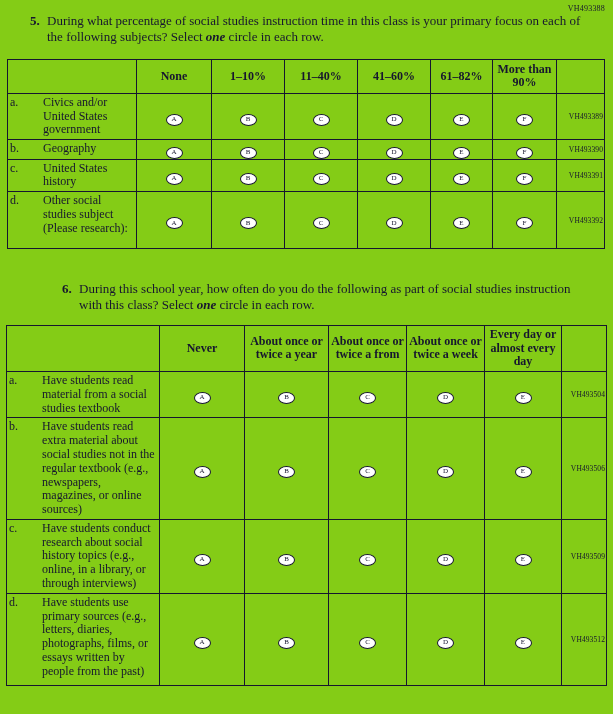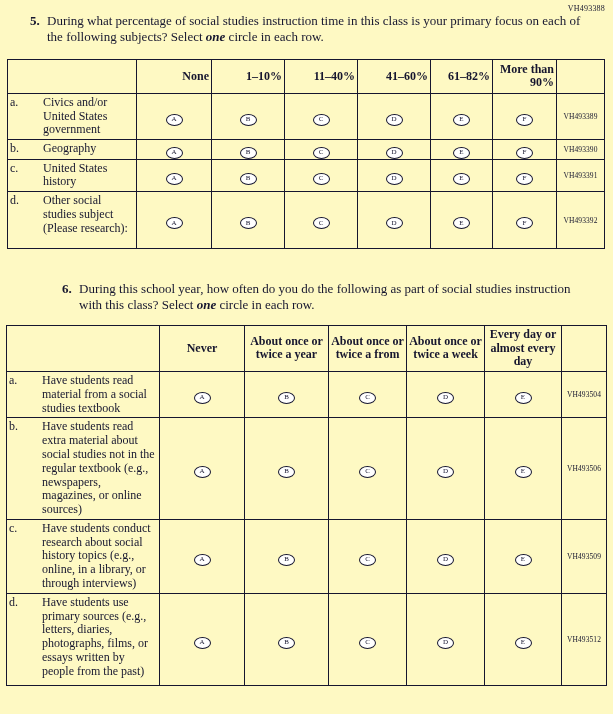--- a/index.html
+++ b/index.html
@@ -1,17 +1,17 @@
 <!DOCTYPE html>
 <html><head>
 <meta charset="utf-8">
 <style>
   html,body { margin:0; padding:0; background:#ffffff; }
   .page {
-    width:613px; height:714px; background:#fef9c3; overflow:hidden;
+    width:613px; height:714px; background:#84cc16; overflow:hidden;
     font-family:"Liberation Serif", serif; color:#16162f; position:relative;
     box-sizing:border-box;
   }
   .top-code {
     text-align:right; font-size:8px; letter-spacing:0.2px;
     padding:4px 8px 0 0; color:#16162f;
   }
   .question { display:flex; font-size:13px; line-height:1.22; }
   .question .q-num { font-weight:bold; min-width:17px; flex-shrink:0; }
   .q5-question { margin:0 28px 0 30px; }
@@ -19,36 +19,36 @@
   .bold { font-weight:bold;font-style:italic; }
 
   table { border-collapse:collapse; table-layout:fixed; }
   th, td { border:1px solid #16162f; box-sizing:border-box; }
   th {
     font-size:12px; font-weight:bold; text-align:center;
     vertical-align:middle; line-height:1.12; padding:2px 2px;
   }
   .q5-table { width:597px; margin:14px 0 0 7px; }
   .q6-table { width:600px; margin:12px 0 0 6px; }
-  .q5-table th { height:34px;text-align:right; }
+  .q5-table th { height:34px; }
   .q6-table th { height:46px; }
 
   .label-cell { font-size:12px; vertical-align:top; padding:2px 3px 2px 2px; line-height:1.15; }
   .label-cell .inner { display:flex; }
   .label-cell .prefix { width:13px; flex-shrink:0; }
   .label-cell .lbl { flex:1;margin-left:20px; }
 
   .oval-cell { text-align:center; vertical-align:middle; padding:0; }
   .oval {
     display:inline-flex; align-items:center; justify-content:center;
     width:15px; height:10px; border:1px solid #16162f; border-radius:50%;
     font-size:7px; line-height:1; font-family:"Liberation Serif", serif;
     cursor:pointer; background:#fff;
   }
-  .code-cell { font-size:7.5px; text-align:center; vertical-align:middle; padding:0 1px; letter-spacing:0.1px; }
+  .code-cell { font-size:7.5px; text-align:right; vertical-align:middle; padding:0 1px; letter-spacing:0.1px; }
 
   .q5-table tr.r-a { height:40px; }
   .q5-table tr.r-b { height:18px; }
   .q5-table tr.r-c { height:28px; }
   .q5-table tr.r-d { height:57px; }
   .q6-table tr.r-a { height:46px; }
   .q6-table tr.r-b { height:94px; }
   .q6-table tr.r-c { height:62px; }
   .q6-table tr.r-d { height:92px; }
 

